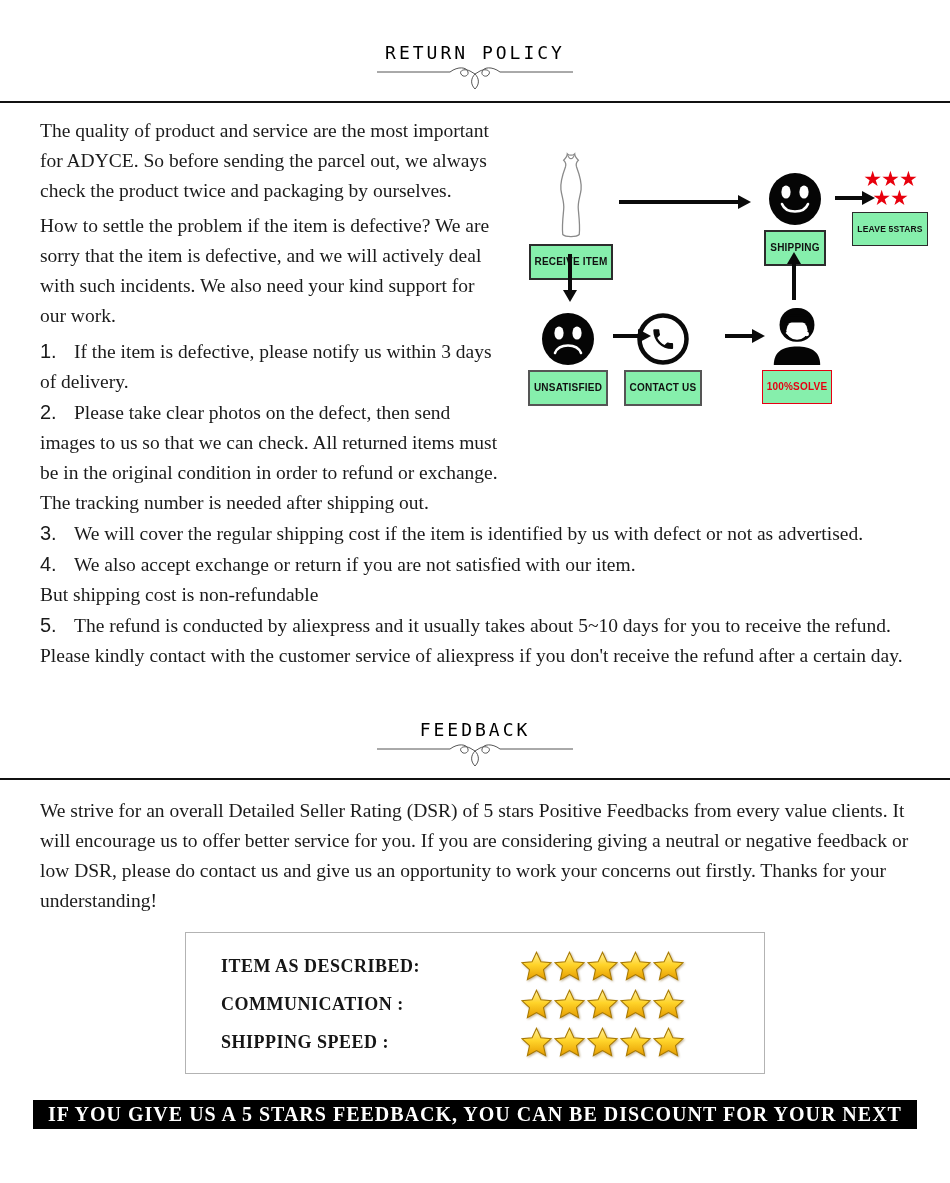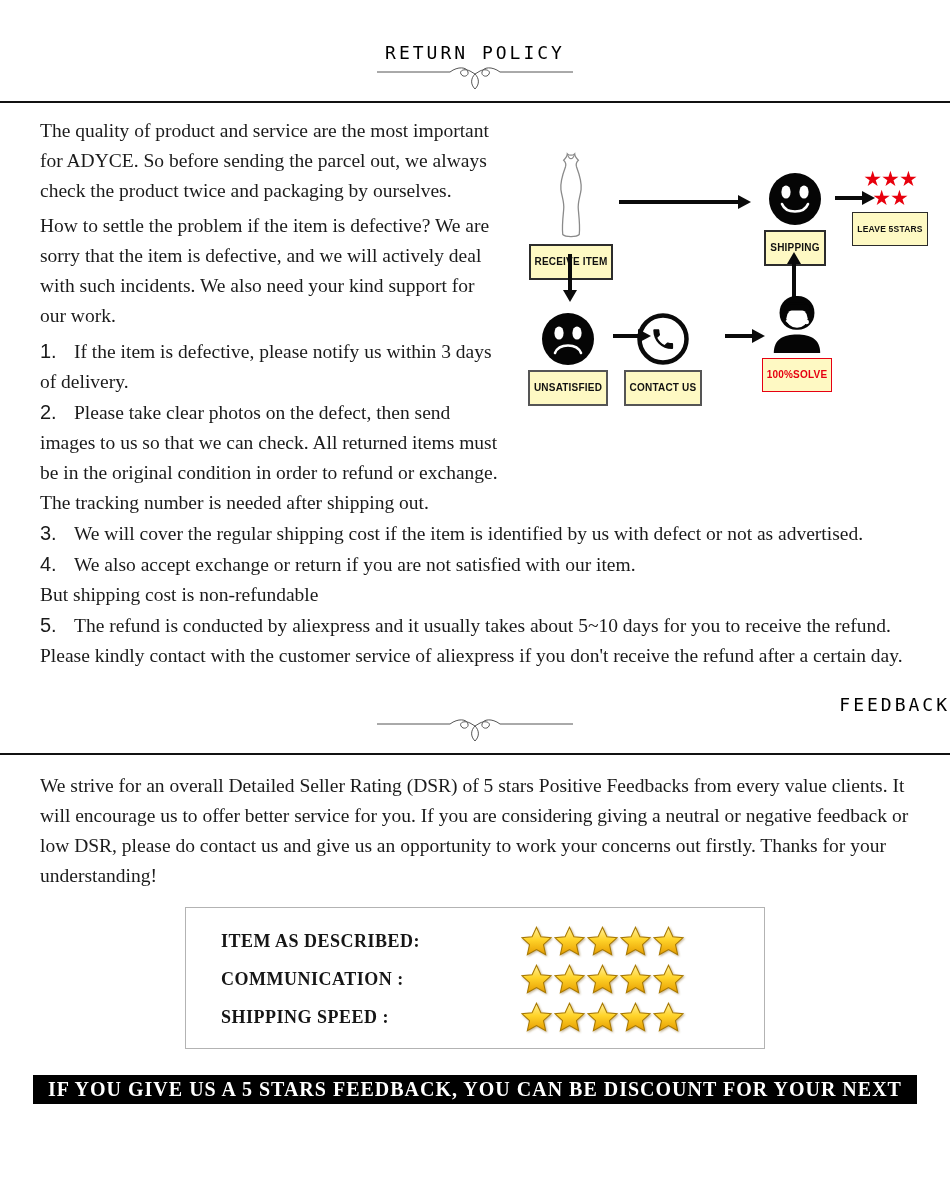--- a/index.html
+++ b/index.html
@@ -11,21 +11,21 @@
   
   .rp{padding:13px 33px 0 40px;font-size:19.5px;line-height:30px;}
   .rp p{margin:0 0 5px;}
   .rp p.li{margin:0;}
   .num{font-family:"Liberation Sans",sans-serif;font-size:20px;display:inline-block;min-width:34px;}
   .blk{display:block;font-family:Liberation Serif, serif;}
   
   .flow{float:right;width:400px;height:333px;margin:30px 0 8px 12px;position:relative;}
   .node{position:absolute;display:flex;flex-direction:column;align-items:center;}
   .lbl{margin-top:4px;font-family:"Liberation Sans",sans-serif;font-weight:bold;font-size:10px;
-       border:2px solid #2c2c2c;padding:1px 4px;white-space:nowrap;background:#fef9c3;color:#111;letter-spacing:.2px;}
+       border:2px solid #2c2c2c;padding:1px 4px;white-space:nowrap;background:#86efac;color:#111;letter-spacing:.2px;}
   .lbl.gray{border-color:#555;}
   .lbl.red{border:1px solid #e60012;color:#e60012;}
   .arrow{position:absolute;}
   .arrow line{stroke:#0a0a0a;stroke-width:4;}
   .arrow polygon{fill:#0a0a0a;}
   .redstars{color:#e8000d;font-family:"DejaVu Sans",sans-serif;font-size:21px;line-height:19px;
             letter-spacing:-1px;text-align:center;}
   
   .fb{padding:16px 33px 9px 40px;font-size:19.5px;line-height:30px;}
   .fb p{margin:0;}
@@ -136,21 +136,21 @@
         </g>
       </svg>
       <span class="lbl gray">CONTACT US</span>
     </div>
 
     <svg class="arrow" style="left:208px;top:182px;" width="40" height="16">
       <line x1="0" y1="8" x2="27" y2="8"></line>
         <polygon points="27,1 40,8 27,15"></polygon>
     </svg>
 
-    <div class="node" style="left:244px;top:146px;width:72px;">
+    <div class="node" style="left:244px;top:158px;width:72px;">
       <svg width="58" height="62" viewBox="0 0 60 62">
         <rect x="12" y="3" width="36" height="35" rx="17" fill="#050505"></rect>
         <ellipse cx="30" cy="26" rx="11" ry="10" fill="#fff"></ellipse>
         <path d="M17,20 C19,11 41,11 43,20 L43,14 C41,8 19,8 17,14 Z" fill="#050505"></path>
         <rect x="17" y="12" width="26" height="6" rx="3" fill="#050505"></rect>
         <path d="M19,28 Q30,39 41,28" fill="none" stroke="#fff" stroke-width="2.4"></path>
         <circle cx="40" cy="30" r="2.4" fill="#fff"></circle>
         <path d="M6,62 C6,48 16,43 30,43 C44,43 54,48 54,62 Z" fill="#050505"></path>
       </svg>
       <span class="lbl red">100%SOLVE</span>
@@ -172,21 +172,21 @@
   <p class="li">
     <span class="num">4.</span><span>We also accept exchange or return if you are not satisfied with our item.</span>
     <span class="blk">But shipping cost is non-refundable</span>
   </p>
   <p class="li">
     <span class="num">5.</span><span>The refund is conducted by aliexpress and it usually takes about 5~10 days for you to receive the refund. Please kindly contact with the customer service of aliexpress if you don't receive the refund after a certain day.</span>
   </p>
   <div style="clear:both;"></div>
 </div>
 
-<div class="hdr" style="margin-top:23px;text-align:right;">
+<div class="hdr" style="margin-top:48px;">
   <span class="ttl">FEEDBACK</span>
   <svg width="200" height="26" viewBox="0 0 200 26" fill="none" stroke="#555" stroke-width="1">
     <path d="M2,7 L75,7"></path>
       <path d="M198,7 L125,7"></path>
     <path d="M75,7 C83,1 92,2 93,7 C94,11 88,13 86,9 C84,6 89,3 95,6 L100,9"></path>
     <path d="M125,7 C117,1 108,2 107,7 C106,11 112,13 114,9 C116,6 111,3 105,6 L100,9"></path>
     <path d="M100,9 C96,13 95,19 100,24 C105,19 104,13 100,9 Z"></path>
   </svg>
 </div>
 <hr class="sep">

